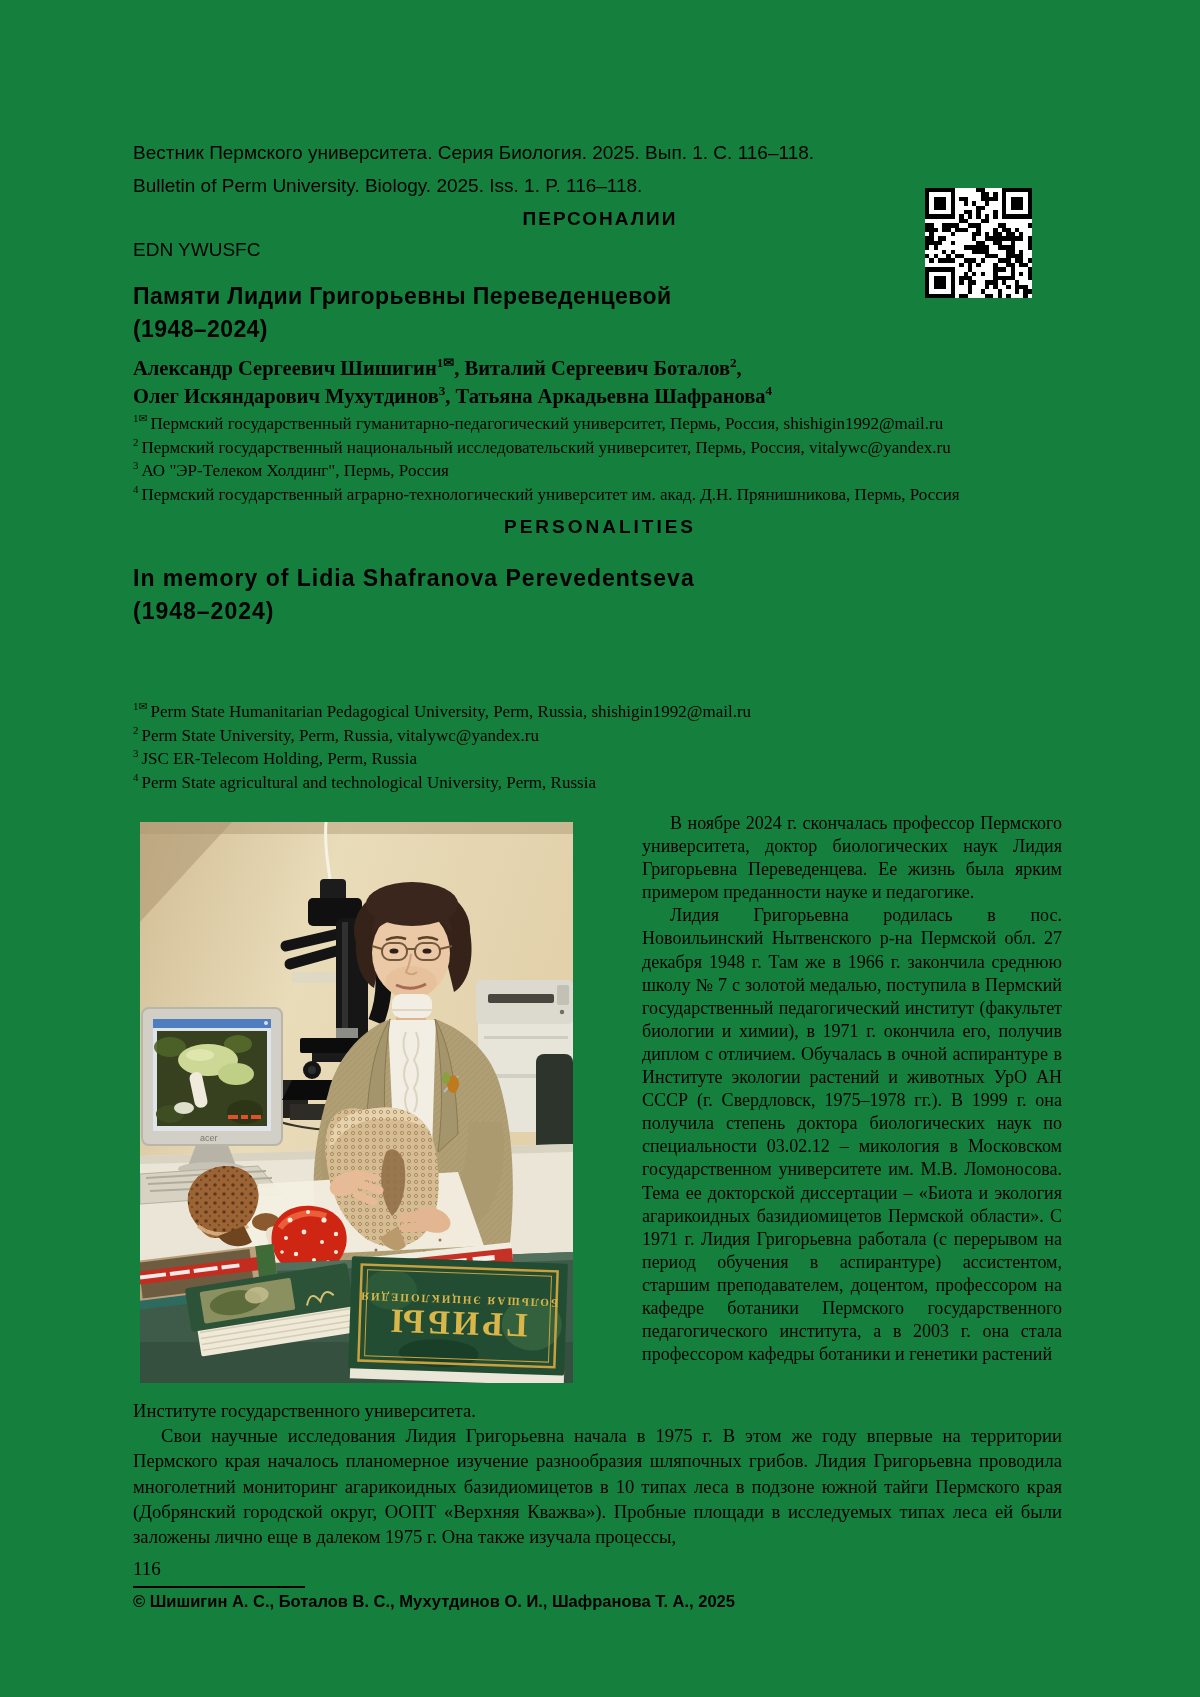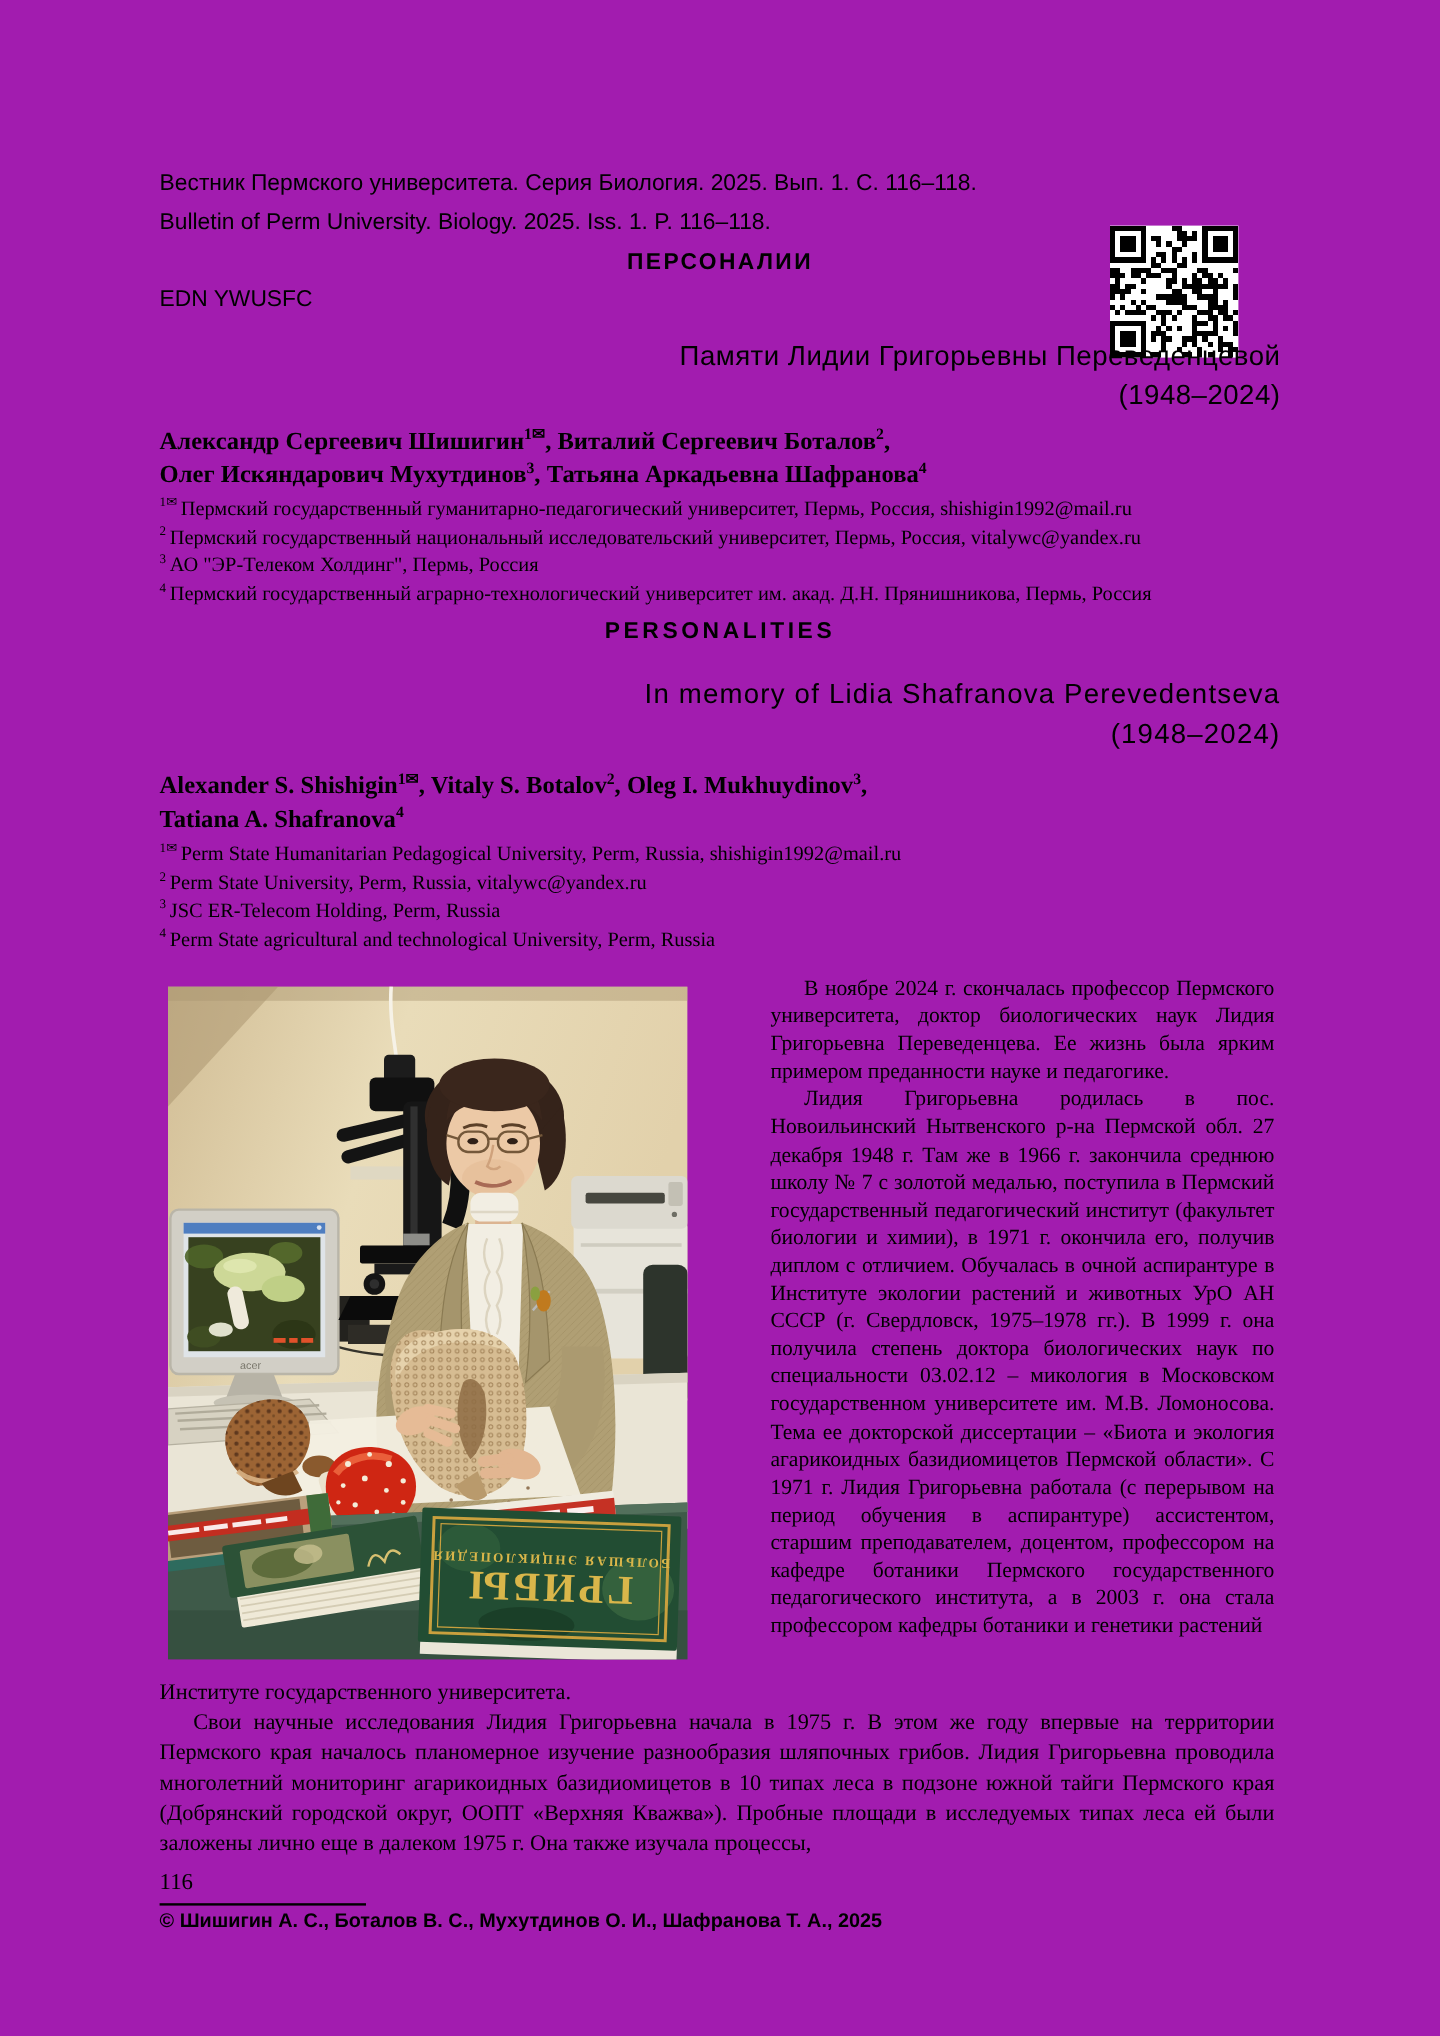--- a/index.html
+++ b/index.html
@@ -1,34 +1,34 @@
 <!DOCTYPE html>
 <html lang="ru"><head>
 <meta charset="utf-8">
 <style>
   html,body{margin:0;padding:0;background:#ffffff;}
   .page{
     position:relative;
     width:1200px;height:1697px;
-    background:#a21caf;
+    background:#15803d;
     color:#000;
     font-family:"Liberation Serif",serif;
     overflow:hidden;
   }
   .abs{position:absolute;}
   .sans{font-family:"Liberation Sans",sans-serif;}
   .journal-line{left:133px;width:934px;font-size:19px;line-height:24px;}
   .section-head{
     left:133px;width:934px;text-align:center;
     font-family:"Liberation Sans",sans-serif;font-weight:bold;
     font-size:19px;letter-spacing:2px;
   }
   .doc-title{
-    left:133px;width:934px;text-align:right;
-    font-family:"Liberation Sans",sans-serif;font-weight:normal;
+    left:133px;width:934px;text-align:left;
+    font-family:"Liberation Sans",sans-serif;font-weight:bold;
     font-size:23px;line-height:33px;letter-spacing:0.4px;
   }
   .authors-block{left:133px;width:934px;font-weight:bold;font-size:20.5px;line-height:28px;}
   .aff-block{left:133px;width:934px;}
   .aff-line{font-size:17px;line-height:23.5px;}
   .aff-line sup{margin-right:3px;}
   sup{font-size:64%;line-height:0;vertical-align:super;}
   .col-text{left:598px;top:812px;width:464px;}
   .col-text .para{font-size:18px;line-height:23.1px;margin-left:44px;}
   .para{margin:0;text-indent:28px;text-align:justify;}
@@ -283,24 +283,20 @@
       <div class="aff-line"><sup>4</sup>Пермский государственный аграрно-технологический университет им. акад. Д.Н. Прянишникова, Пермь, Россия</div>
     </div>
 
   <div class="abs section-head" style="top:516px;letter-spacing:3px">PERSONALITIES</div>
 
   <div class="abs doc-title" style="top:562px;letter-spacing:1px">
     <div>In memory of Lidia Shafranova Perevedentseva</div>
     <div>(1948–2024)</div>
   </div>
 
-  <div class="abs authors-block" style="top:641px">
-    <div>Alexander S. Shishigin<sup>1✉</sup>, Vitaly S. Botalov<sup>2</sup>, Oleg I. Mukhuydinov<sup>3</sup>,</div>
-    <div>Tatiana A. Shafranova<sup>4</sup></div>
-  </div>
 
   <div class="abs aff-block" style="top:700px">
       <div class="aff-line"><sup>1✉</sup>Perm State Humanitarian Pedagogical University, Perm, Russia, shishigin1992@mail.ru</div>
       <div class="aff-line"><sup>2</sup>Perm State University, Perm, Russia, vitalywc@yandex.ru</div>
       <div class="aff-line"><sup>3</sup>JSC ER-Telecom Holding, Perm, Russia</div>
       <div class="aff-line"><sup>4</sup>Perm State agricultural and technological University, Perm, Russia</div>
     </div>
 
   <div class="abs photo-wrap">
     <svg viewBox="0 0 433 561" xmlns="http://www.w3.org/2000/svg">

